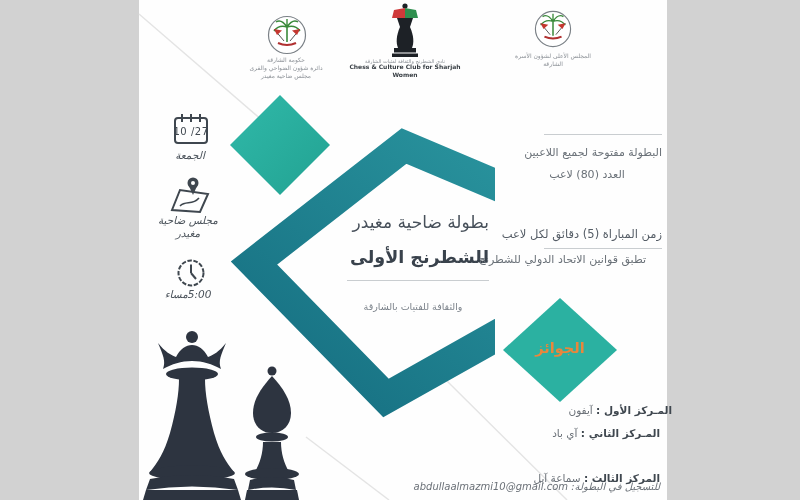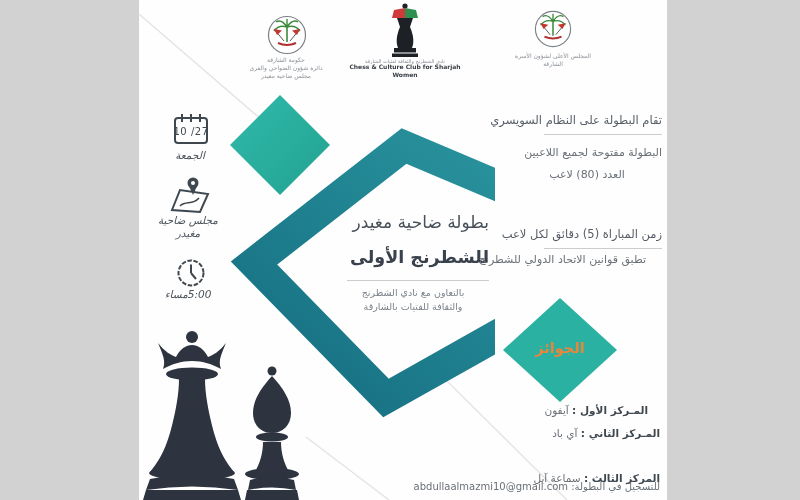--- a/index.html
+++ b/index.html
@@ -29,21 +29,21 @@
   .hline{position:absolute;height:1px;background:#c9cdd0;}
 
   
   .rule-big{color:#555d66;font-size:11.5px;}
   .rule-sm{color:#6a7178;font-size:11px;line-height:15px;}
 
   
   .badge-label{color:#e8873c;font-size:14.5px;font-weight:bold;letter-spacing:1px;}
   .prize-line{font-size:10.5px;color:#6a7077;}
   .prize-line b{color:#3f474f;}
-  .register{font-size:10px;color:#6a7077;}
+  .register{font-size:10px;color:#6a7077;font-style:italic;}
   .register .mail{color:#6a7077;}
 </style>
 </head>
 <body>
 
 <div id="stage">
 
   <div class="strip left"></div>
   <div class="strip right"></div>
 
@@ -161,34 +161,32 @@
   <svg class="abs" style="left:176px;top:258px" width="30" height="30" viewBox="0 0 30 30">
     <circle cx="15" cy="15" r="12.5" fill="none" stroke="#3f474f" stroke-width="2" stroke-dasharray="4.5 1.6"></circle>
     <line x1="15" y1="15" x2="15" y2="6.5" stroke="#3f474f" stroke-width="2"></line>
     <line x1="15" y1="15" x2="20" y2="21" stroke="#3f474f" stroke-width="2"></line>
   </svg>
   <div class="abs info-label rtl ctr" style="left:156px;top:288px;width:64px">5:00مساء</div>
 
   <div class="abs title1 rtl rgt" style="right:311px;top:212px;width:200px">بطولة ضاحية مغيدر</div>
   <div class="abs title2 rtl rgt" style="right:311px;top:247px;width:200px">للشطرنج الأولى</div>
   <div class="hline" style="right:311px;top:280px;width:142px"></div>
-  <div class="abs subline rtl ctr" style="right:311px;top:286px;width:152px">بالتعاون مع نادي الشطرنج</div>
   <div class="abs subline rtl ctr" style="right:311px;top:300px;width:152px">والثقافة للفتيات بالشارقة</div>
 
-  <div class="abs rule-big rtl rgt" style="right:138px;top:113px;width:200px">تقام البطولة على النظام السويسري</div>
   <div class="hline" style="right:138px;top:134px;width:118px"></div>
   <div class="abs rule-sm rtl rgt" style="right:138px;top:145px;width:200px">البطولة مفتوحة لجميع اللاعبين</div>
   <div class="abs rule-sm rtl ctr" style="right:138px;top:167px;width:150px">العدد (80) لاعب</div>
   <div class="abs rule-big rtl rgt" style="right:138px;top:227px;width:220px">زمن المباراة (5) دقائق لكل لاعب</div>
   <div class="hline" style="right:138px;top:248px;width:118px"></div>
   <div class="abs rule-sm rtl rgt" style="right:154px;top:252px;width:220px">تطبق قوانين الاتحاد الدولي للشطرنج</div>
 
   <div class="abs badge-label rtl ctr" style="left:518px;top:340px;width:84px">الجوائز</div>
 
-  <div class="abs prize-line rtl rgt" style="right:152px;top:404px;width:180px">
+  <div class="abs prize-line rtl rgt" style="right:128px;top:404px;width:180px">
     <b>المـركز الأول :</b>
     <span>آيفون</span>
   </div>
   <div class="abs prize-line rtl rgt" style="right:140px;top:427px;width:180px">
     <b>المـركز الثاني :</b>
     <span>آي باد</span>
   </div>
   <div class="abs prize-line rtl rgt" style="right:140px;top:472px;width:180px">
     <b>المركز الثالث :</b>
     <span>سماعة آبل</span>

